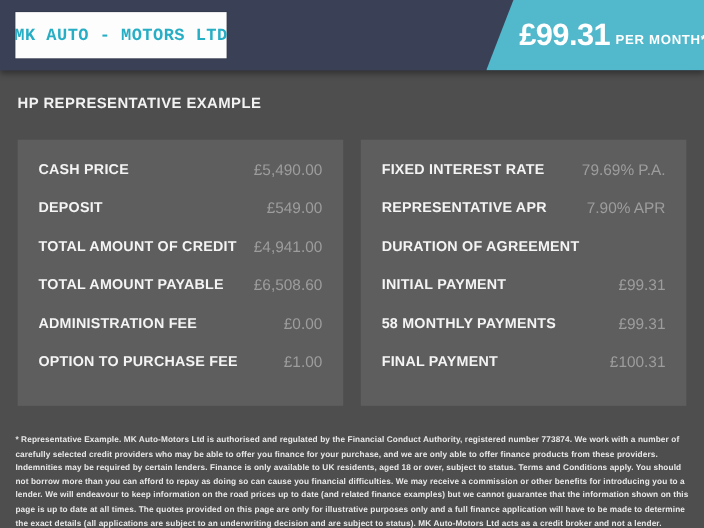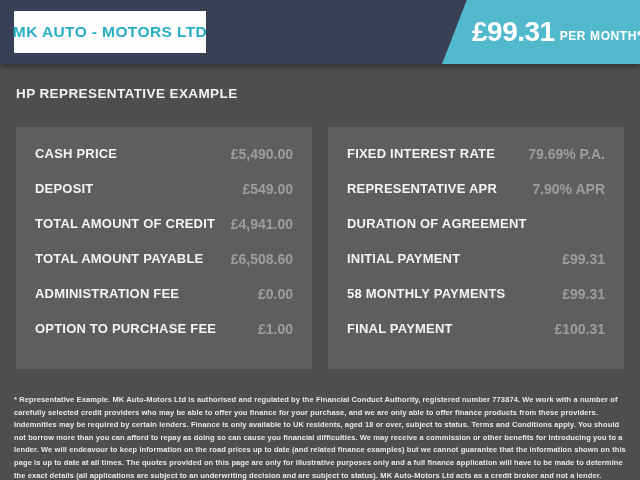--- a/index.html
+++ b/index.html
@@ -19,20 +19,21 @@
     box-shadow: 0 3px 5px rgba(0,0,0,0.35);
     z-index: 2;
   }
   .logo-box {
     position: absolute;
     left: 14px; top: 11px;
     width: 192px; height: 42px;
     background: #fdfdfd;
     display: flex; align-items: center; justify-content: center;
     box-shadow: 0 0 0 1px rgba(0,0,0,0.08);
+    font-family: Liberation Mono, monospace;
   }
   .logo-text {
     color: var(--logo-teal, #27aec5);
     font-weight: bold;
     font-size: 15.5px;
     letter-spacing: 0.4px;
     white-space: nowrap;
   }
   .price-banner {
     position: absolute;
@@ -90,21 +91,21 @@
   }
   .flabel {
     color: #f4f4f4;
     font-weight: bold;
     font-size: 13px;
     letter-spacing: 0.2px;
     white-space: nowrap;
   }
   .fvalue {
     color: #9d9d9d;
-    font-weight: bold;
+    font-weight: normal;
     font-size: 14px;
     white-space: nowrap;
   }
 
   
   .footer {
     margin: 25px 14px 12px;
     color: #e9e9e9;
     font-size: 7.5px;
     font-weight: bold;

